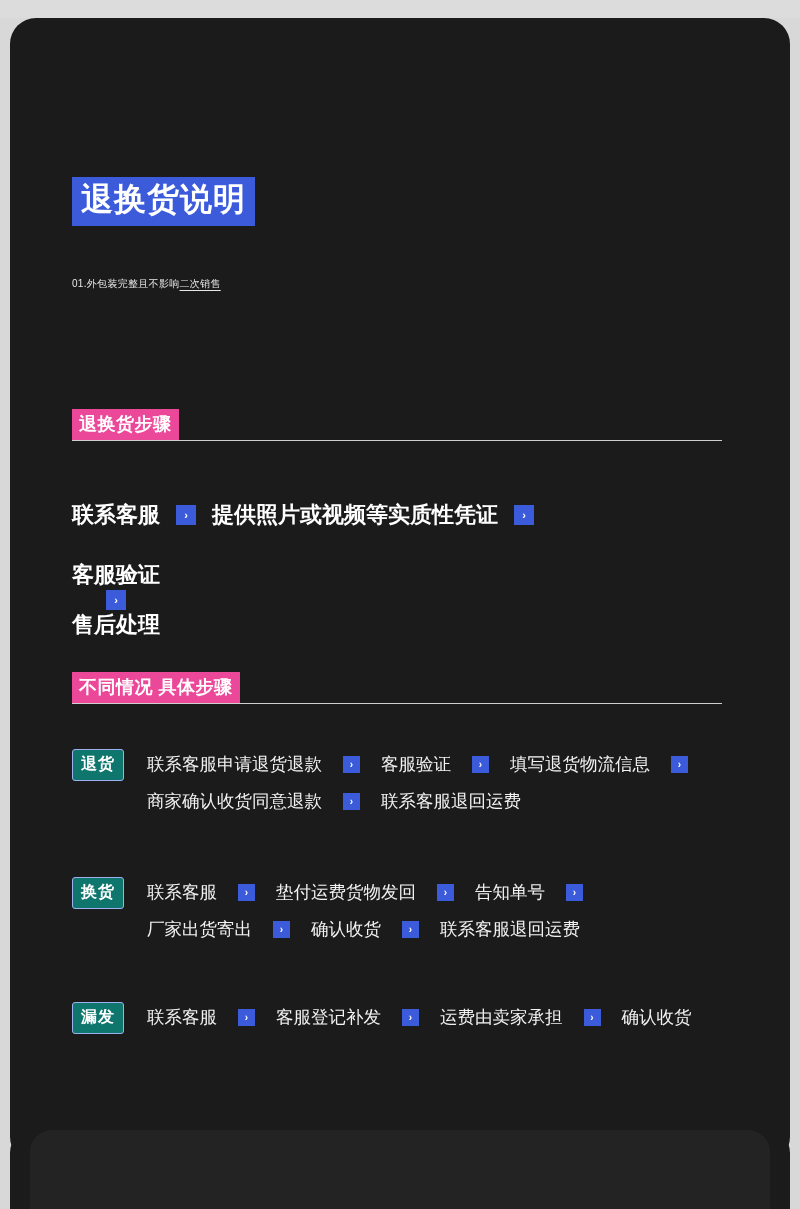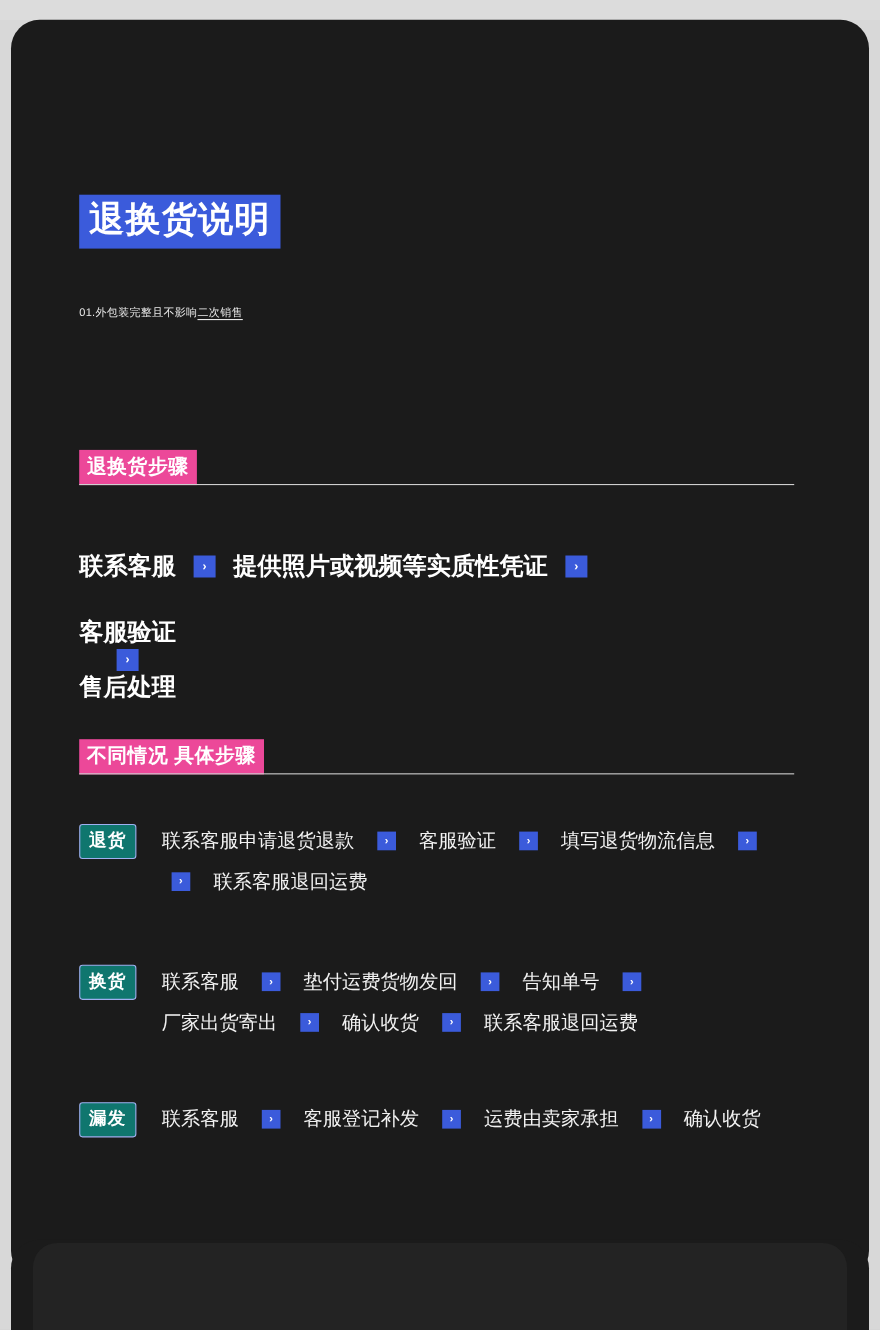--- a/index.html
+++ b/index.html
@@ -206,20 +206,21 @@
     <div class="case-tag" style="left:72px; top:737px;">退货</div>
     <div class="case-line" style="left:147px; top:740px;">
       <span>联系客服申请退货退款</span>
       <span class="arrow sm">›</span>
       <span>客服验证</span>
       <span class="arrow sm">›</span>
       <span>填写退货物流信息</span>
       <span class="arrow sm">›</span>
     </div>
     <div class="case-line" style="left:147px; top:777px;">
+      <span>商家确认收货同意退款</span>
       <span class="arrow sm">›</span>
       <span>联系客服退回运费</span>
     </div>
 
     <div class="case-tag" style="left:72px; top:865px;">换货</div>
     <div class="case-line" style="left:147px; top:868px;">
       <span>联系客服</span>
       <span class="arrow sm">›</span>
       <span>垫付运费货物发回</span>
       <span class="arrow sm">›</span>

